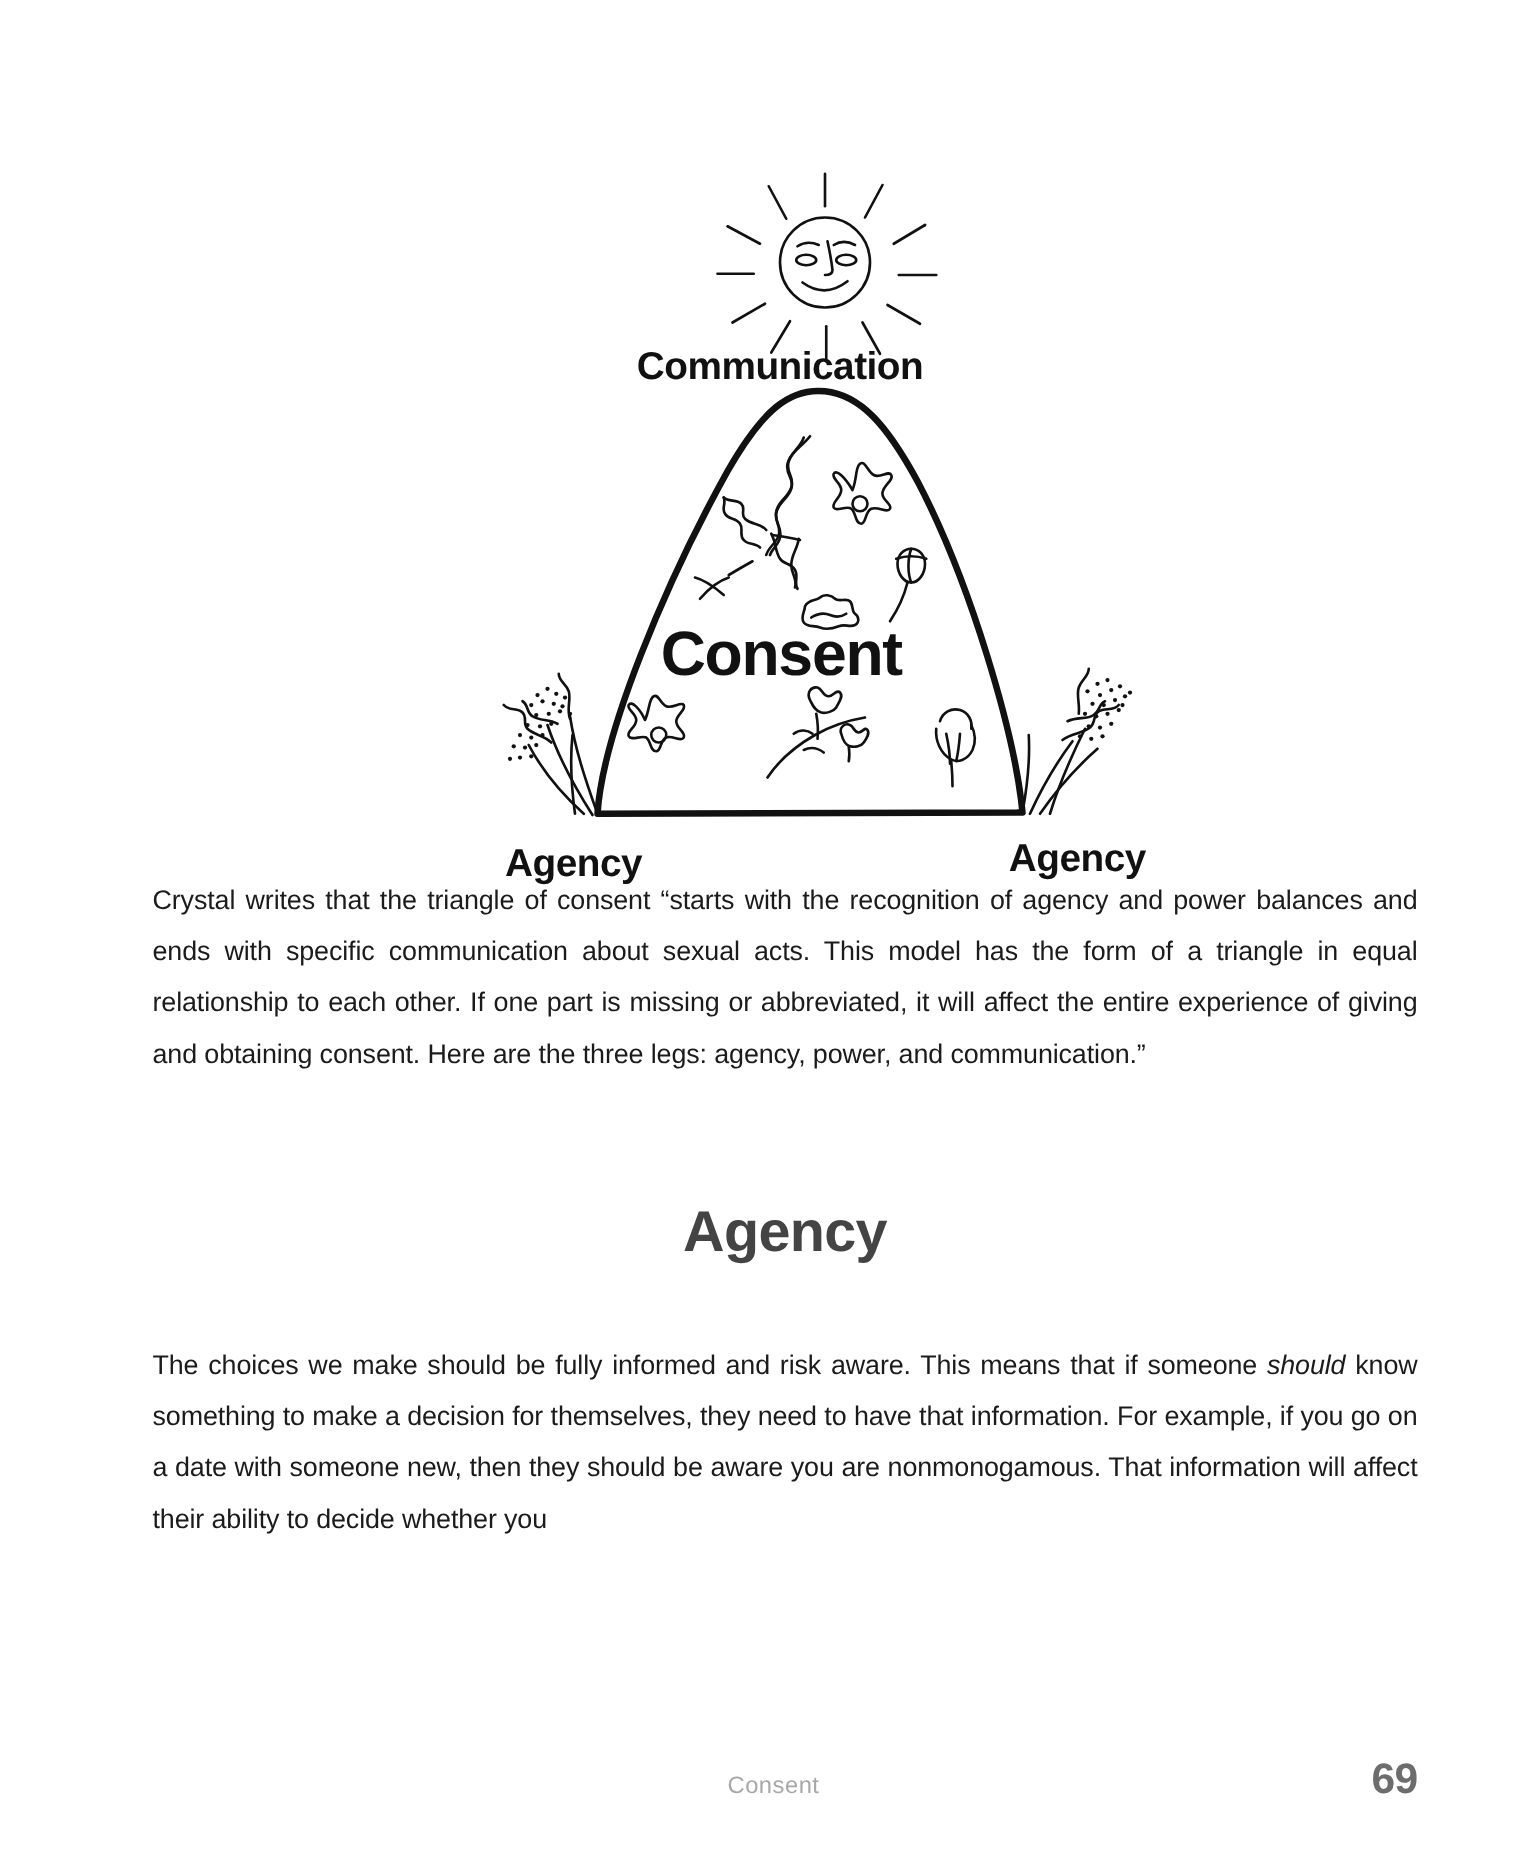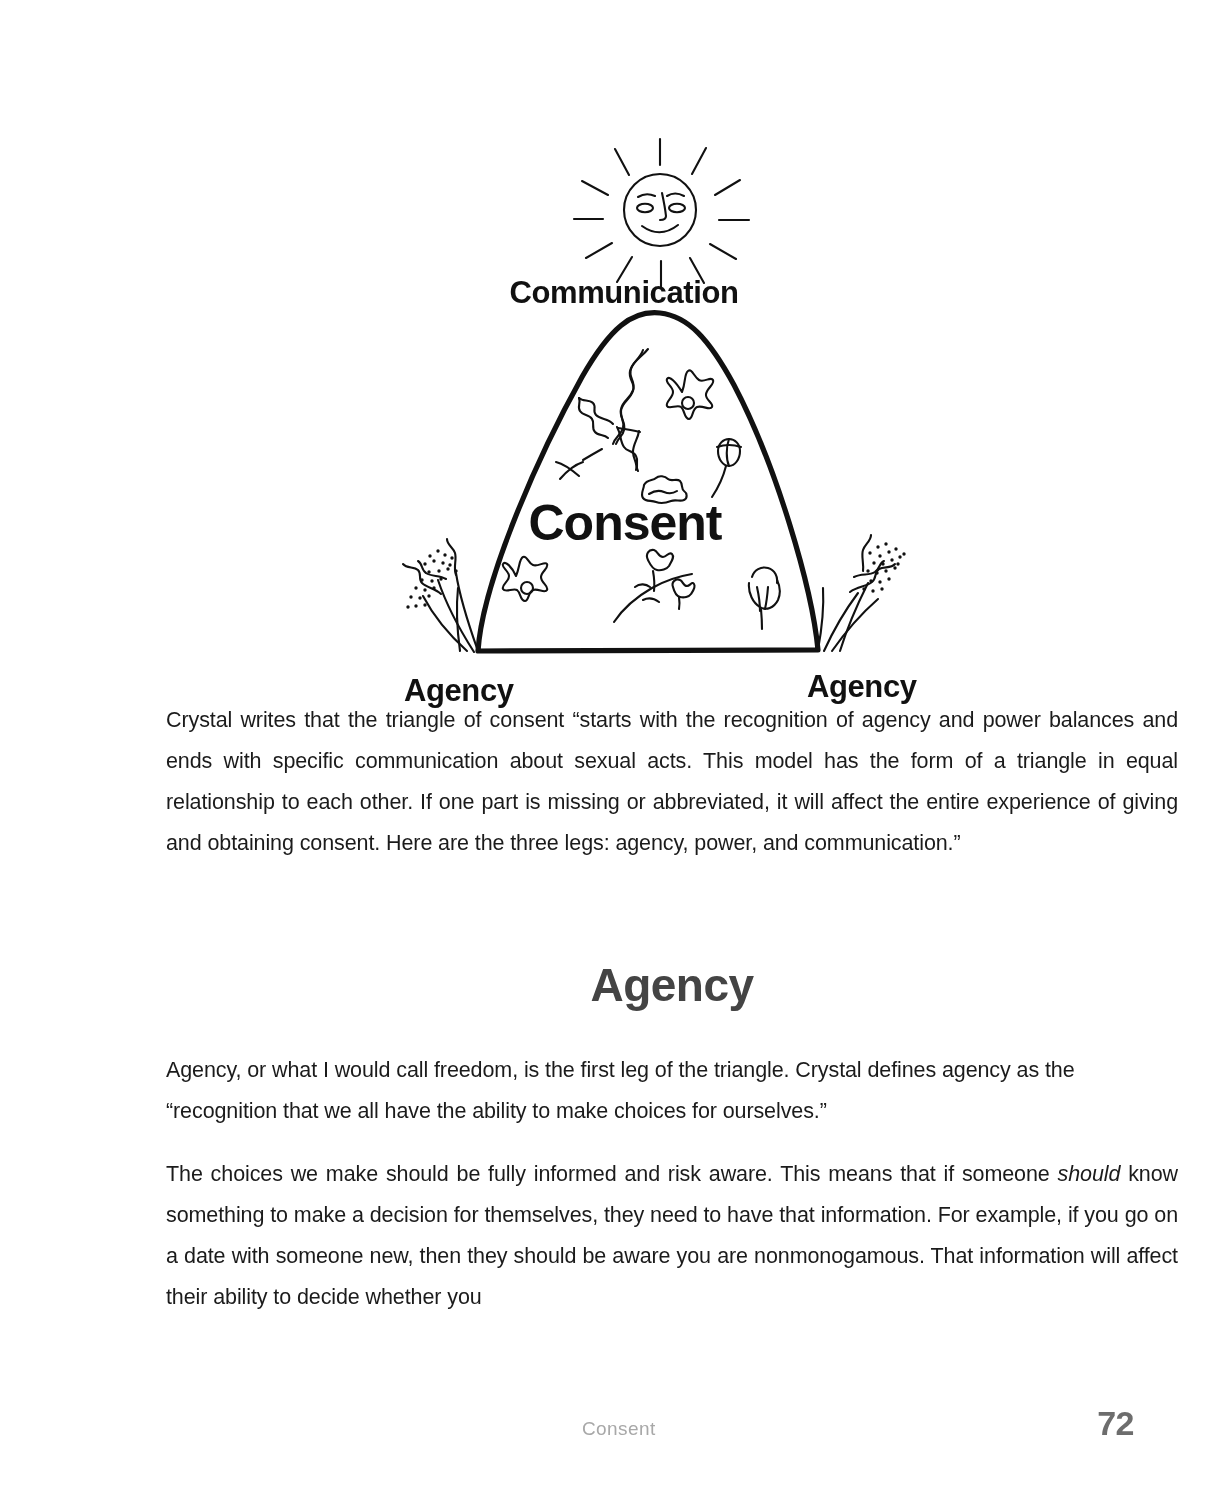--- a/index.html
+++ b/index.html
@@ -73,21 +73,20 @@
     color: #111111;
   }
   .label-consent span { margin-left: 10px; }
 
   
   .content {
     position: absolute;
     left: 122px;
     top: 700px;
     width: 1012px;
-    margin-left: 44px;
   }
   p.body {
     margin: 0;
     font-size: 21.5px;
     line-height: 41px;
     color: #1b1b1b;
     letter-spacing: -0.1px;
     font-weight: 400;
   }
   p.justify { text-align: justify; }
@@ -334,25 +333,24 @@
   <div class="content">
 
     <p class="body justify">Crystal writes that the triangle of consent “starts with the recognition of agency and power balances and ends with specific communication about sexual acts. This model has the form of a triangle in equal relationship to each other. If one part is missing or abbreviated, it will affect the entire experience of giving and obtaining consent. Here are the three legs: agency, power, and communication.”</p>
 
     <div class="spacer-before-heading"></div>
 
     <h2 class="section-heading">Agency</h2>
 
     <div class="spacer-after-heading"></div>
 
-    <p class="body left">Agency, or what I would call freedom, is the first leg of the triangle. Crystal defines agency as the “recognition that we all have the ability to make choices for ourselves.”</p>
 
     <div class="spacer-para"></div>
 
     <p class="body justify"><span>The choices we make should be fully informed and risk aware. This means that if someone </span><em>should</em><span> know something to make a decision for themselves, they need to have that information. For example, if you go on a date with someone new, then they should be aware you are nonmonogamous. That information will affect their ability to decide whether you</span></p>
   </div>
 
   <div class="footer">
     <div class="footer-chapter">Consent</div>
-    <div class="footer-pageno">72</div>
+    <div class="footer-pageno">69</div>
   </div>
 
 </div>
 
 </body></html>

